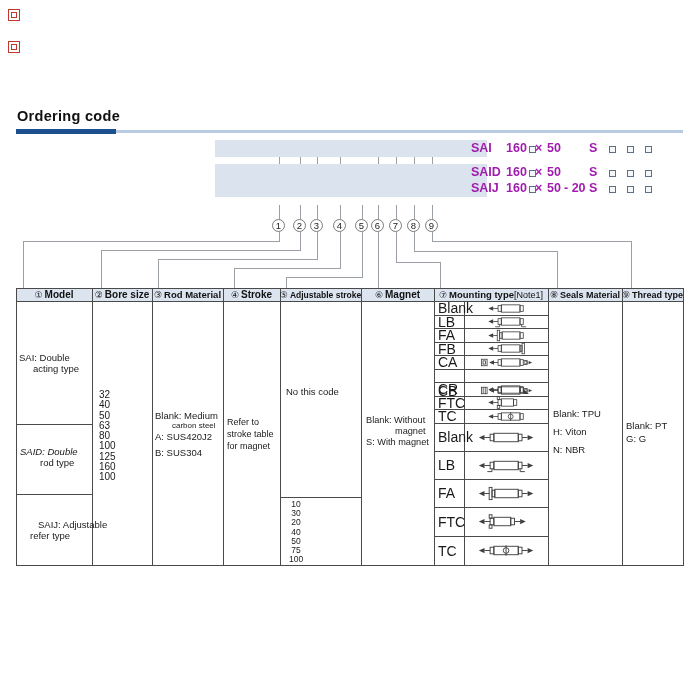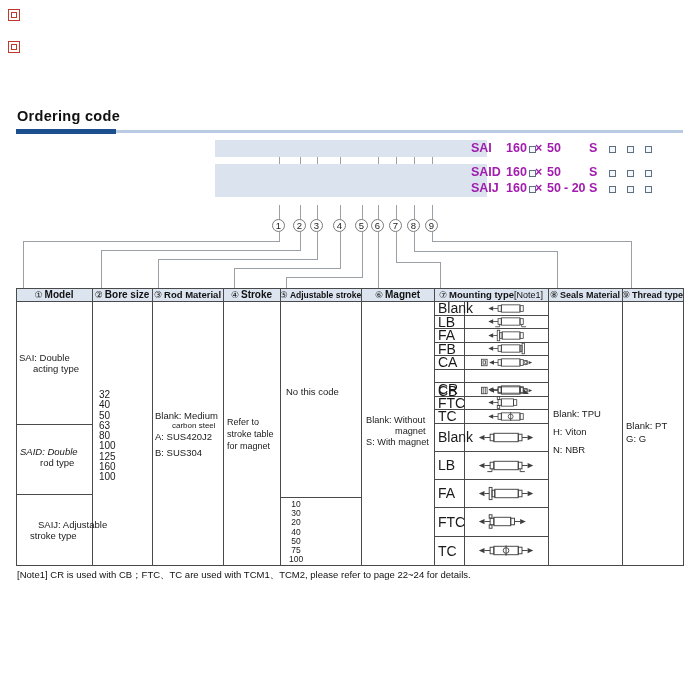--- a/index.html
+++ b/index.html
@@ -163,21 +163,21 @@
   <div class="hcell" style="left:622px;width:61px;font-size:9px;">
     <span class="num">⑨</span>
       <span>Thread type</span>
   </div>
 
   <div class="txt" style="left:19px;top:352px;">SAI: Double</div>
   <div class="txt" style="left:33px;top:363px;">acting type</div>
   <div class="txt" style="left:20px;top:446px;font-style:italic;">SAID: Double</div>
   <div class="txt" style="left:40px;top:457px;">rod type</div>
   <div class="txt" style="left:18px;top:519px;margin-left:20px;">SAIJ: Adjustable</div>
-  <div class="txt" style="left:30px;top:530px;">stroke type</div>
+  <div class="txt" style="left:30px;top:530px;">refer type</div>
 
   <div class="list" style="left:99px;top:390px;">
     <div>32</div>
     <div>40</div>
     <div>50</div>
     <div>63</div>
     <div>80</div>
     <div>100</div>
     <div>125</div>
     <div>160</div>
@@ -412,15 +412,14 @@
     </span>
   </div>
 
   <div class="txt" style="left:553px;top:408px;">Blank: TPU</div>
   <div class="txt" style="left:553px;top:426px;">H: Viton</div>
   <div class="txt" style="left:553px;top:444px;">N: NBR</div>
 
   <div class="txt" style="left:626px;top:420px;">Blank: PT</div>
   <div class="txt" style="left:626px;top:433px;">G: G</div>
 
-  <div class="note">[Note1] CR is used with CB；FTC、TC are used with TCM1、TCM2, please refer to page 22~24 for details.</div>
 
 </div>
 
 </body></html>

